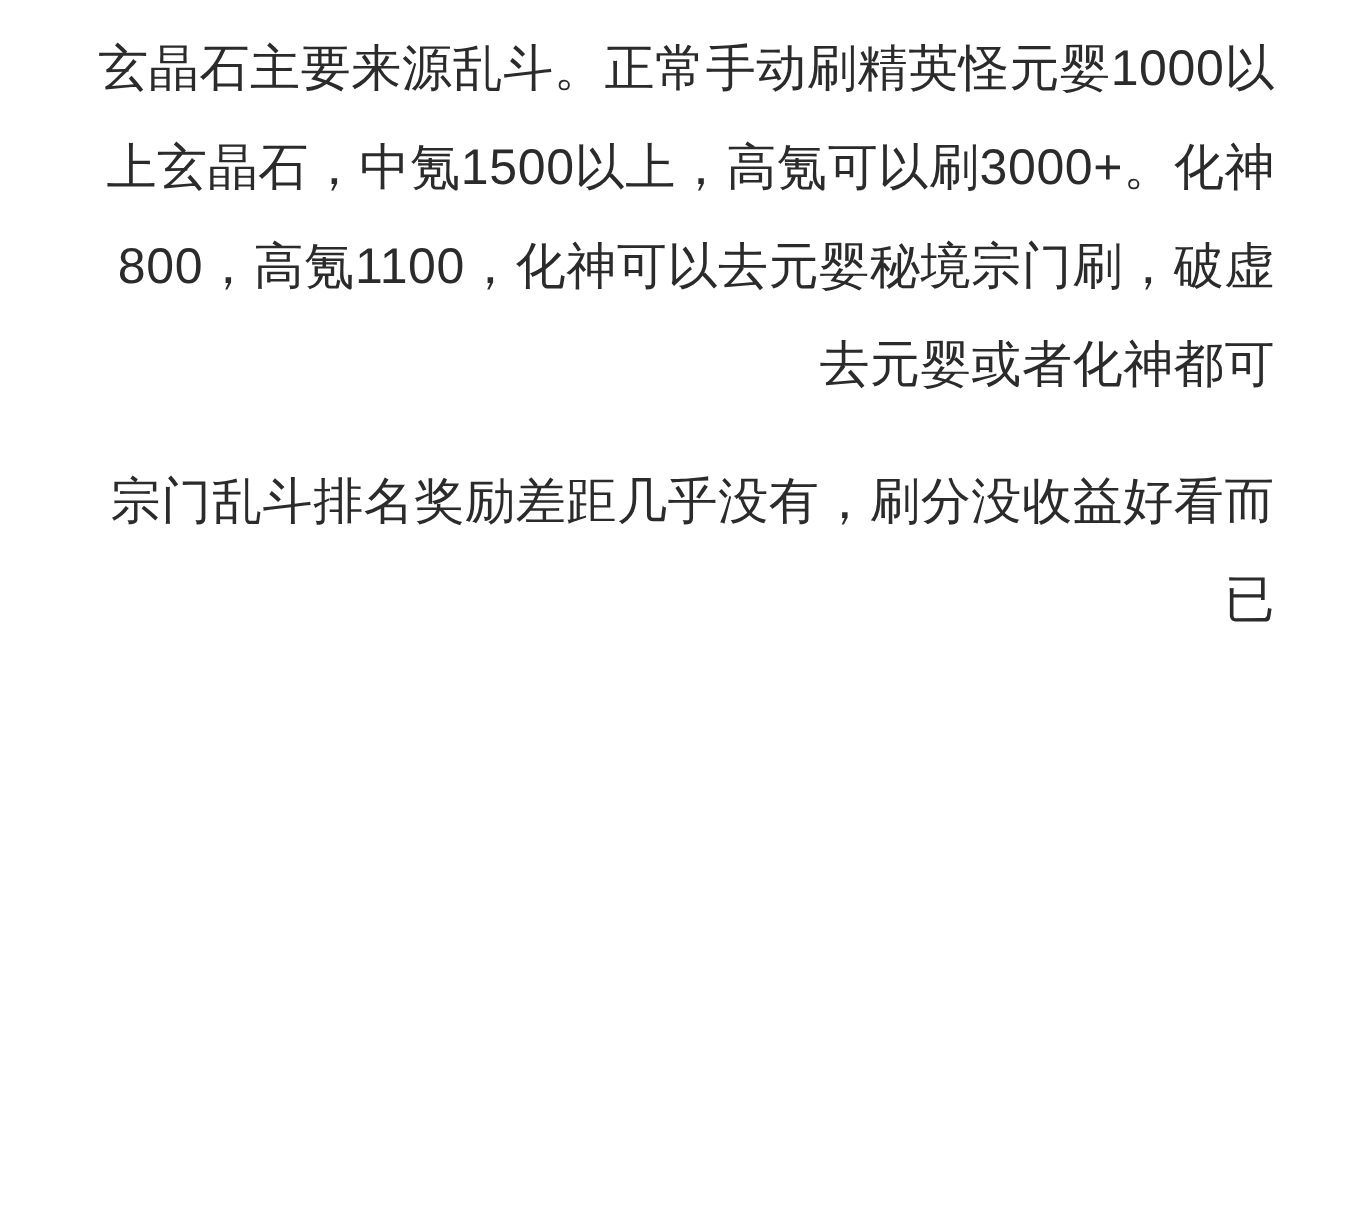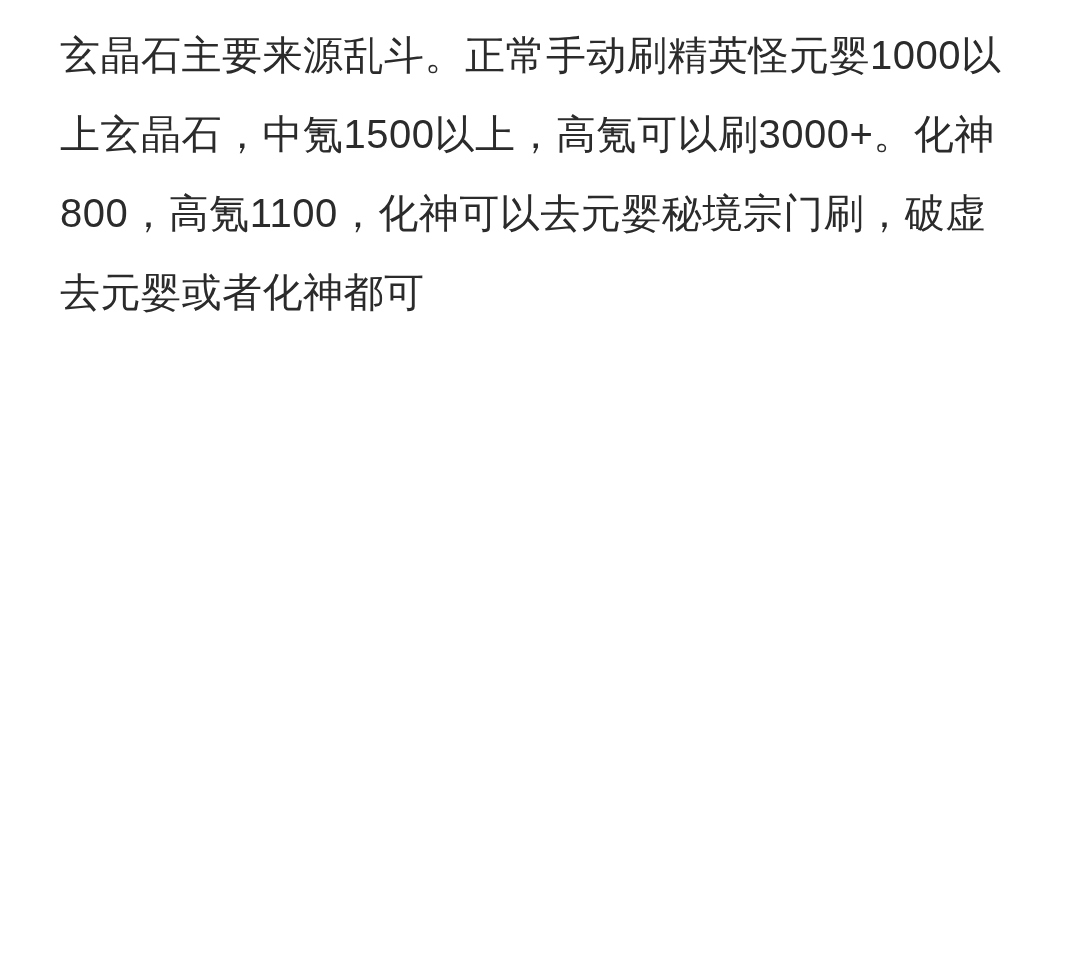--- a/index.html
+++ b/index.html
@@ -20,25 +20,26 @@
     padding: 16px 60px 0 60px;
     background: #ffffff;
   }
   .para {
     color: #2b2b2b;
     font-size: 40px;
     line-height: 79px;
     letter-spacing: 0.5px;
     font-weight: 400;
     margin: 0 0 30px 0;
-    text-align: left;
+    text-align: right;
     word-break: break-word;
   }
   .para:last-child {
     margin-bottom: 0;
   }
 </style>
 </head>
 <body>
 
 <div class="page">
   <p class="para">玄晶石主要来源乱斗。正常手动刷精英怪元婴1000以上玄晶石，中氪1500以上，高氪可以刷3000+。化神800，高氪1100，化神可以去元婴秘境宗门刷，破虚去元婴或者化神都可</p>
+  <p class="para">宗门乱斗排名奖励差距几乎没有，刷分没收益好看而已</p>
 </div>
 
 </body></html>

